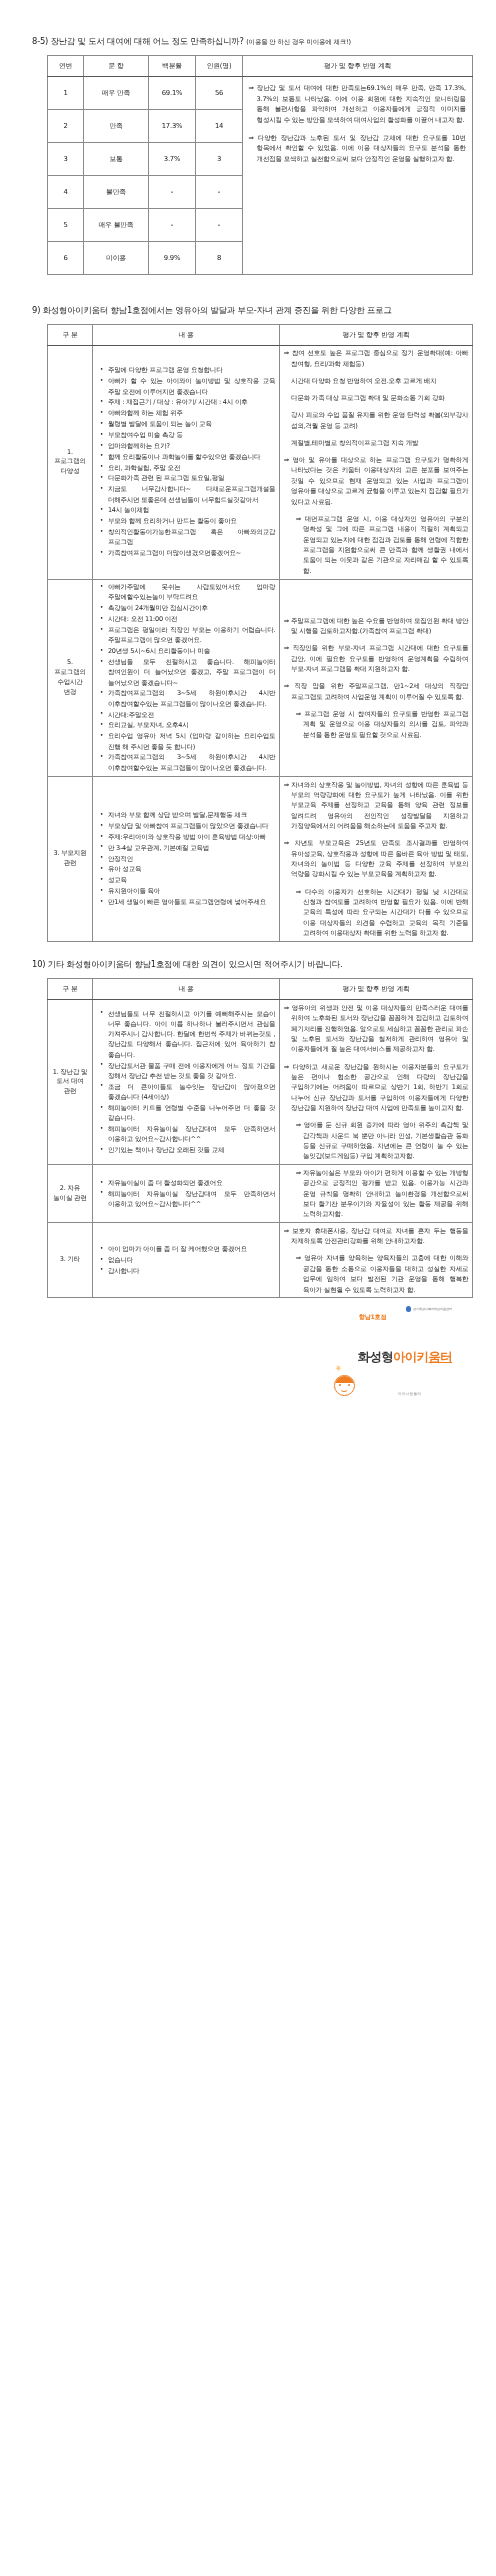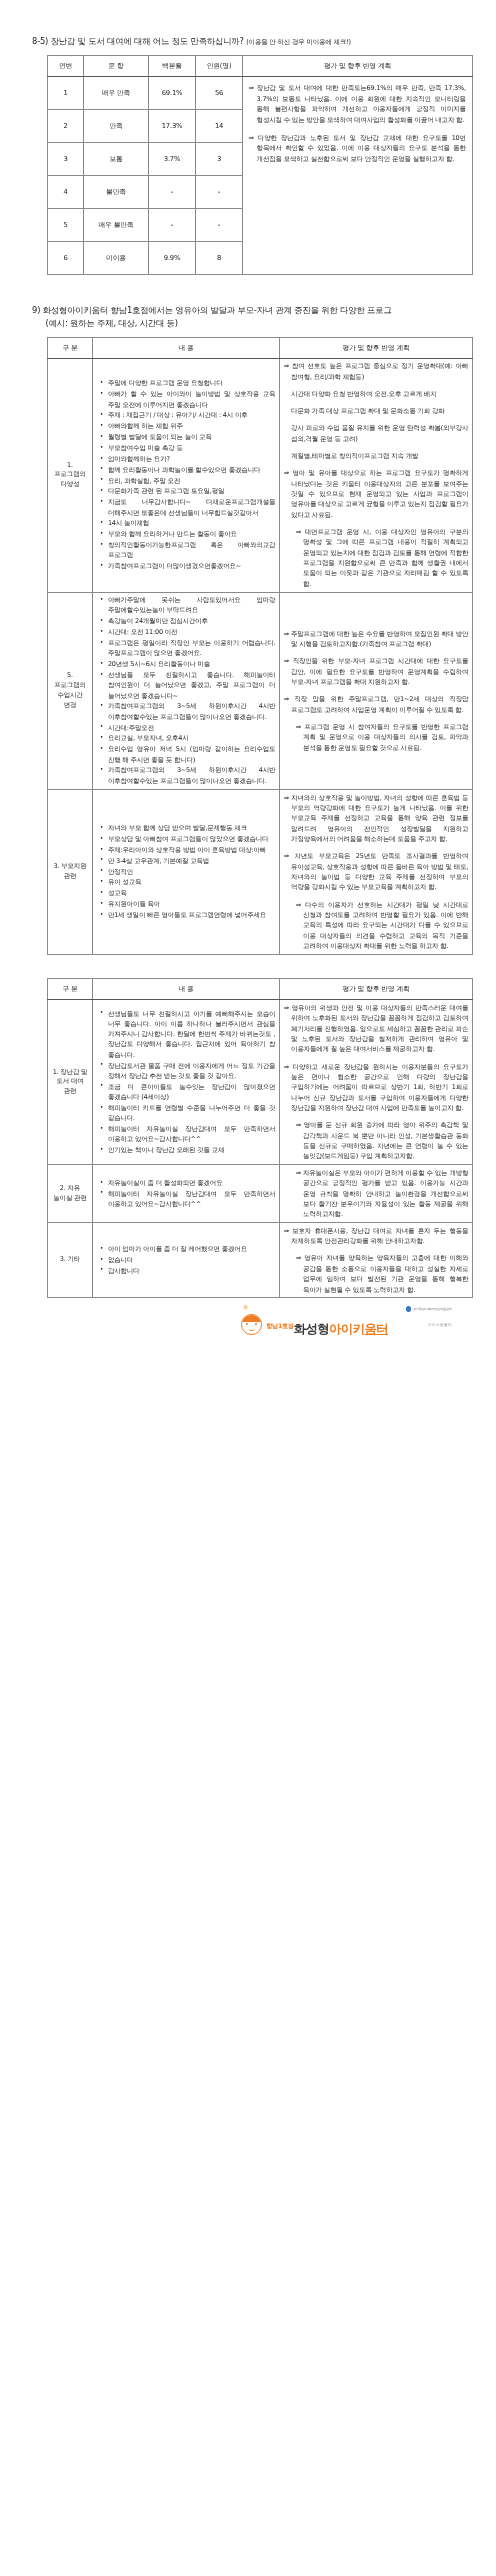--- a/index.html
+++ b/index.html
@@ -200,21 +200,21 @@
   .logo-face .eye.l { left: 3.7px; }
   .logo-face .eye.r { right: 3.7px; }
   .logo-face .mouth {
     position: absolute;
     width: 6.8px; height: 3.7px;
     border-bottom: 1.2px solid #ef7d22;
     border-radius: 0 0 6.8px 6.8px;
     left: 50%; transform: translateX(-50%);
     top: 10.5px;
   }
-  .logo-texts { display: flex; line-height: 1; }
+  .logo-texts { display: flex; flex-direction: column; line-height: 1; gap: 29px; }
   .logo-branch {
     font-size: 6.2px;
     color: #ef7d22;
     font-weight: bold;
     letter-spacing: -0.3px;
     margin-bottom: 1.2px;
     padding-left: 1.2px;
   }
   .logo-main {
     font-size: 12.4px;
@@ -328,21 +328,20 @@
         </tr>
       </tbody>
     </table>
   </div>
 
   <div class="gap-lg"></div>
 
   <p class="q-heading">
     <span class="q-num">9)</span>
     <span>화성형아이키움터 향남1호점에서는 영유아의 발달과 부모-자녀 관계 증진을 위한 다양한 프로그</span>
-    <span class="q-line3">(예시: 원하는 주제, 대상, 시간대 등)</span>
   </p>
 
   <div class="gap-sm"></div>
 
   <div class="tbl-wrap">
     <table class="doc t2">
       <colgroup>
           <col class="c1">
           <col class="c2">
           <col class="c3">
@@ -433,20 +432,24 @@
             <p class="eval-p">⇒ 차년도 부모교육은 25년도 만족도 조사결과를 반영하여 유아성교육, 상호작용과 성향에 따른 올바른 육아 방법 및 태도, 자녀와의 놀이법 등 다양한 교육 주제를 선정하여 부모의 역량을 강화시킬 수 있는 부모교육을 계획하고자 함.</p>
             <p class="eval-p">⇒ 다수의 이용자가 선호하는 시간대가 평일 낮 시간대로 신청과 참여도를 고려하여 반영할 필요가 있음. 이에 반해 교육의 특성에 따라 요구되는 시간대가 다를 수 있으므로 이용 대상자들의 의견을 수렴하고 교육의 목적 기준을 고려하여 이용대상자 확대를 위한 노력을 하고자 함.</p>
           </td>
         </tr>
       </tbody>
     </table>
   </div>
 
   <div class="gap-md"></div>
 
+  <p class="q-heading">
+    <span class="q-num">10)</span>
+    <span>기타 화성형아이키움터 향남1호점에 대한 의견이 있으시면 적어주시기 바랍니다.</span>
+  </p>
 
   <div class="gap-sm"></div>
 
   <div class="tbl-wrap">
     <table class="doc t2">
       <colgroup>
           <col class="c1">
           <col class="c2">
           <col class="c3">
         </colgroup>

